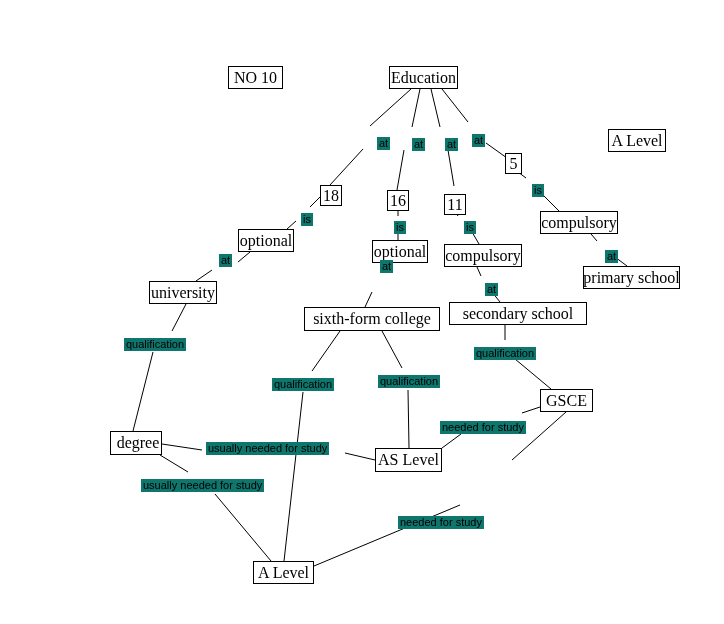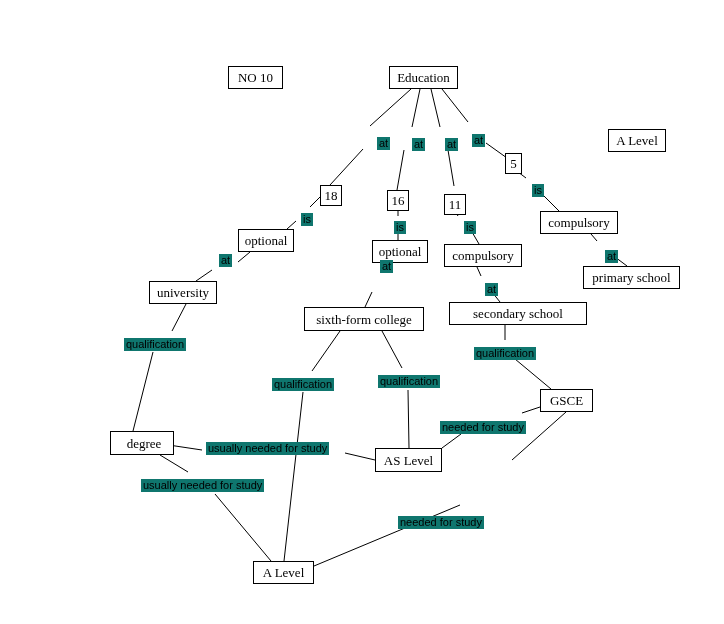--- a/index.html
+++ b/index.html
@@ -21,21 +21,21 @@
     top: 0;
     width: 724px;
     height: 624px;
   }
   .node {
     position: absolute;
     box-sizing: border-box;
     border: 1px solid #000000;
     background: #ffffff;
     font-family: "Liberation Serif", serif;
-    font-size: 13px;
+    font-size: 16px;
     line-height: 1;
     color: #000000;
     display: flex;
     align-items: center;
     justify-content: center;
     white-space: nowrap;
     padding: 0 5px;
   }
   .edge-label {
     position: absolute;
@@ -166,33 +166,33 @@
       </div>
       <div class="node" style="left: 444px; top: 244px; width: 78px; height: 23px;">
         <span>compulsory</span>
       </div>
       <div class="node" style="left: 540px; top: 211px; width: 78px; height: 23px;">
         <span>compulsory</span>
       </div>
       <div class="node" style="left: 149px; top: 281px; width: 68px; height: 23px;">
         <span>university</span>
       </div>
-      <div class="node" style="left: 304px; top: 307px; width: 120px; height: 24px; justify-content: center;">
+      <div class="node" style="left: 304px; top: 307px; width: 136px; height: 24px; justify-content: center;">
         <span>sixth-form college</span>
       </div>
       <div class="node" style="left: 449px; top: 302px; width: 138px; height: 23px;">
         <span>secondary school</span>
       </div>
       <div class="node" style="left: 583px; top: 266px; width: 97px; height: 23px; text-align: right;">
         <span>primary school</span>
       </div>
       <div class="node" style="left: 540px; top: 389px; width: 53px; height: 23px;">
         <span>GSCE</span>
       </div>
-      <div class="node" style="left: 110px; top: 431px; width: 64px; height: 24px; padding-left: 9px;">
+      <div class="node" style="left: 110px; top: 431px; width: 52px; height: 24px; padding-left: 9px;">
         <span>degree</span>
       </div>
       <div class="node" style="left: 375px; top: 448px; width: 67px; height: 24px;">
         <span>AS Level</span>
       </div>
       <div class="node" style="left: 253px; top: 561px; width: 61px; height: 23px;">
         <span>A Level</span>
       </div>
     </div>
   <div id="label-layer">

